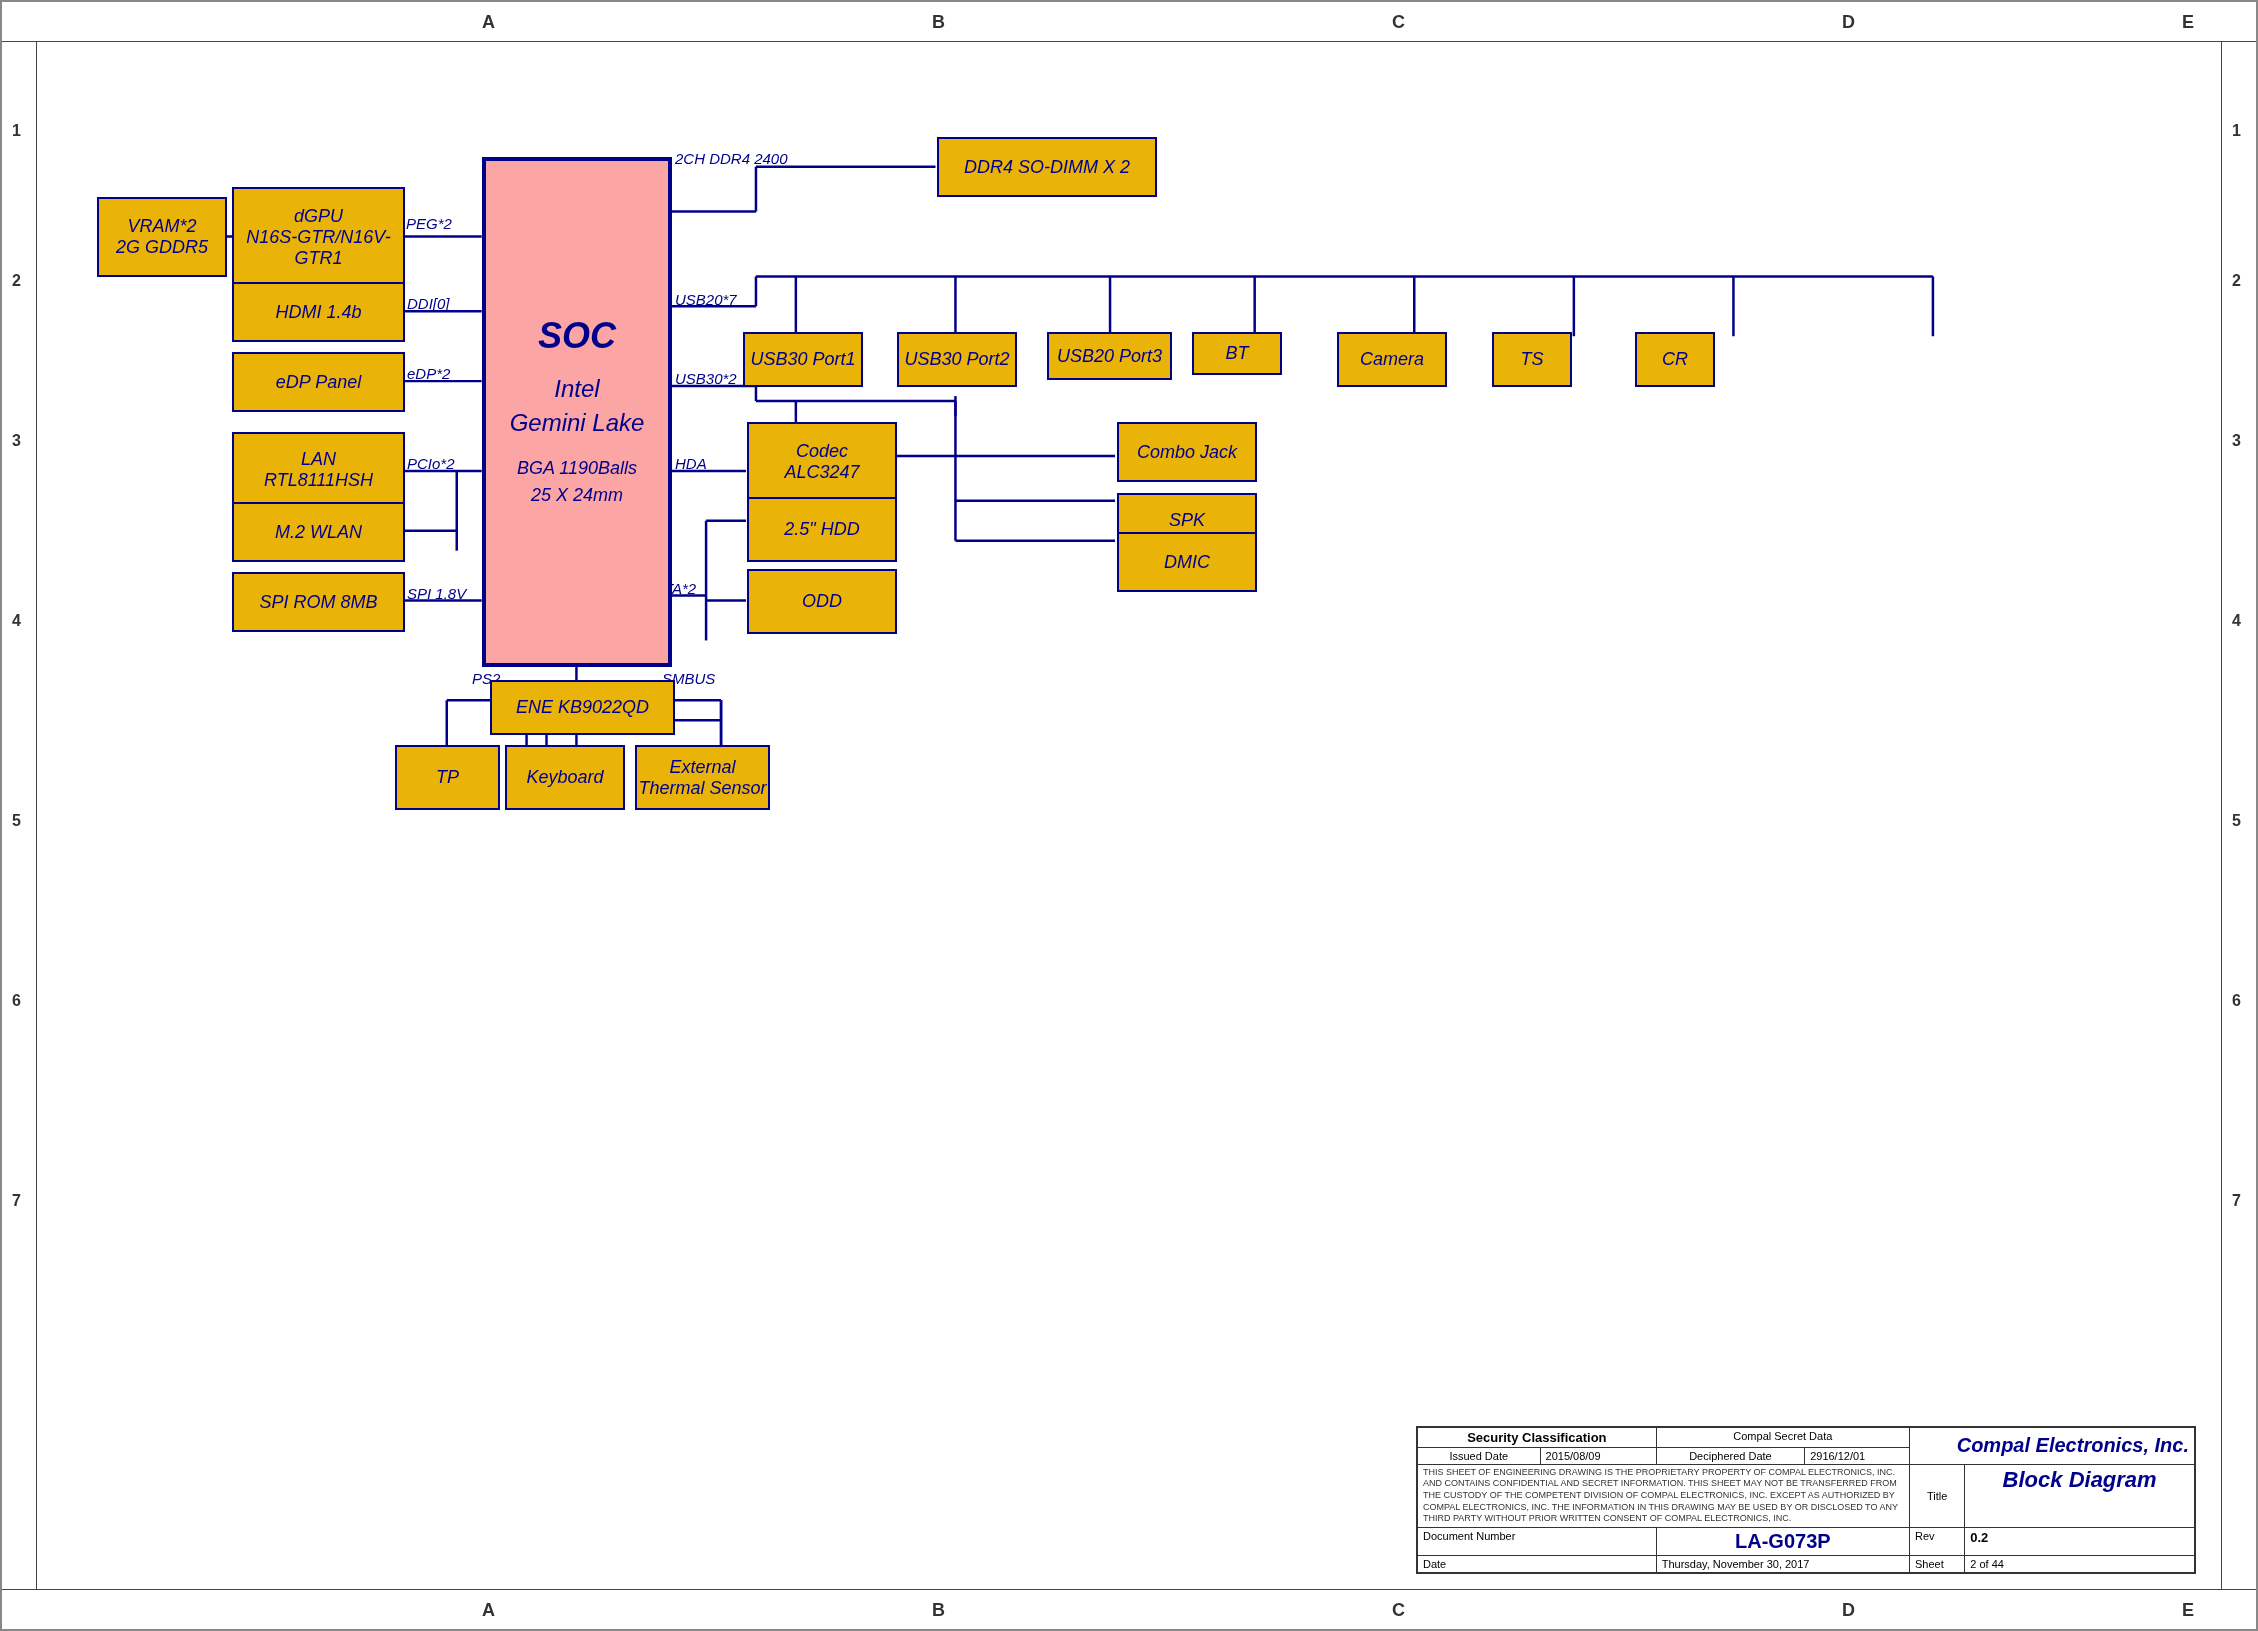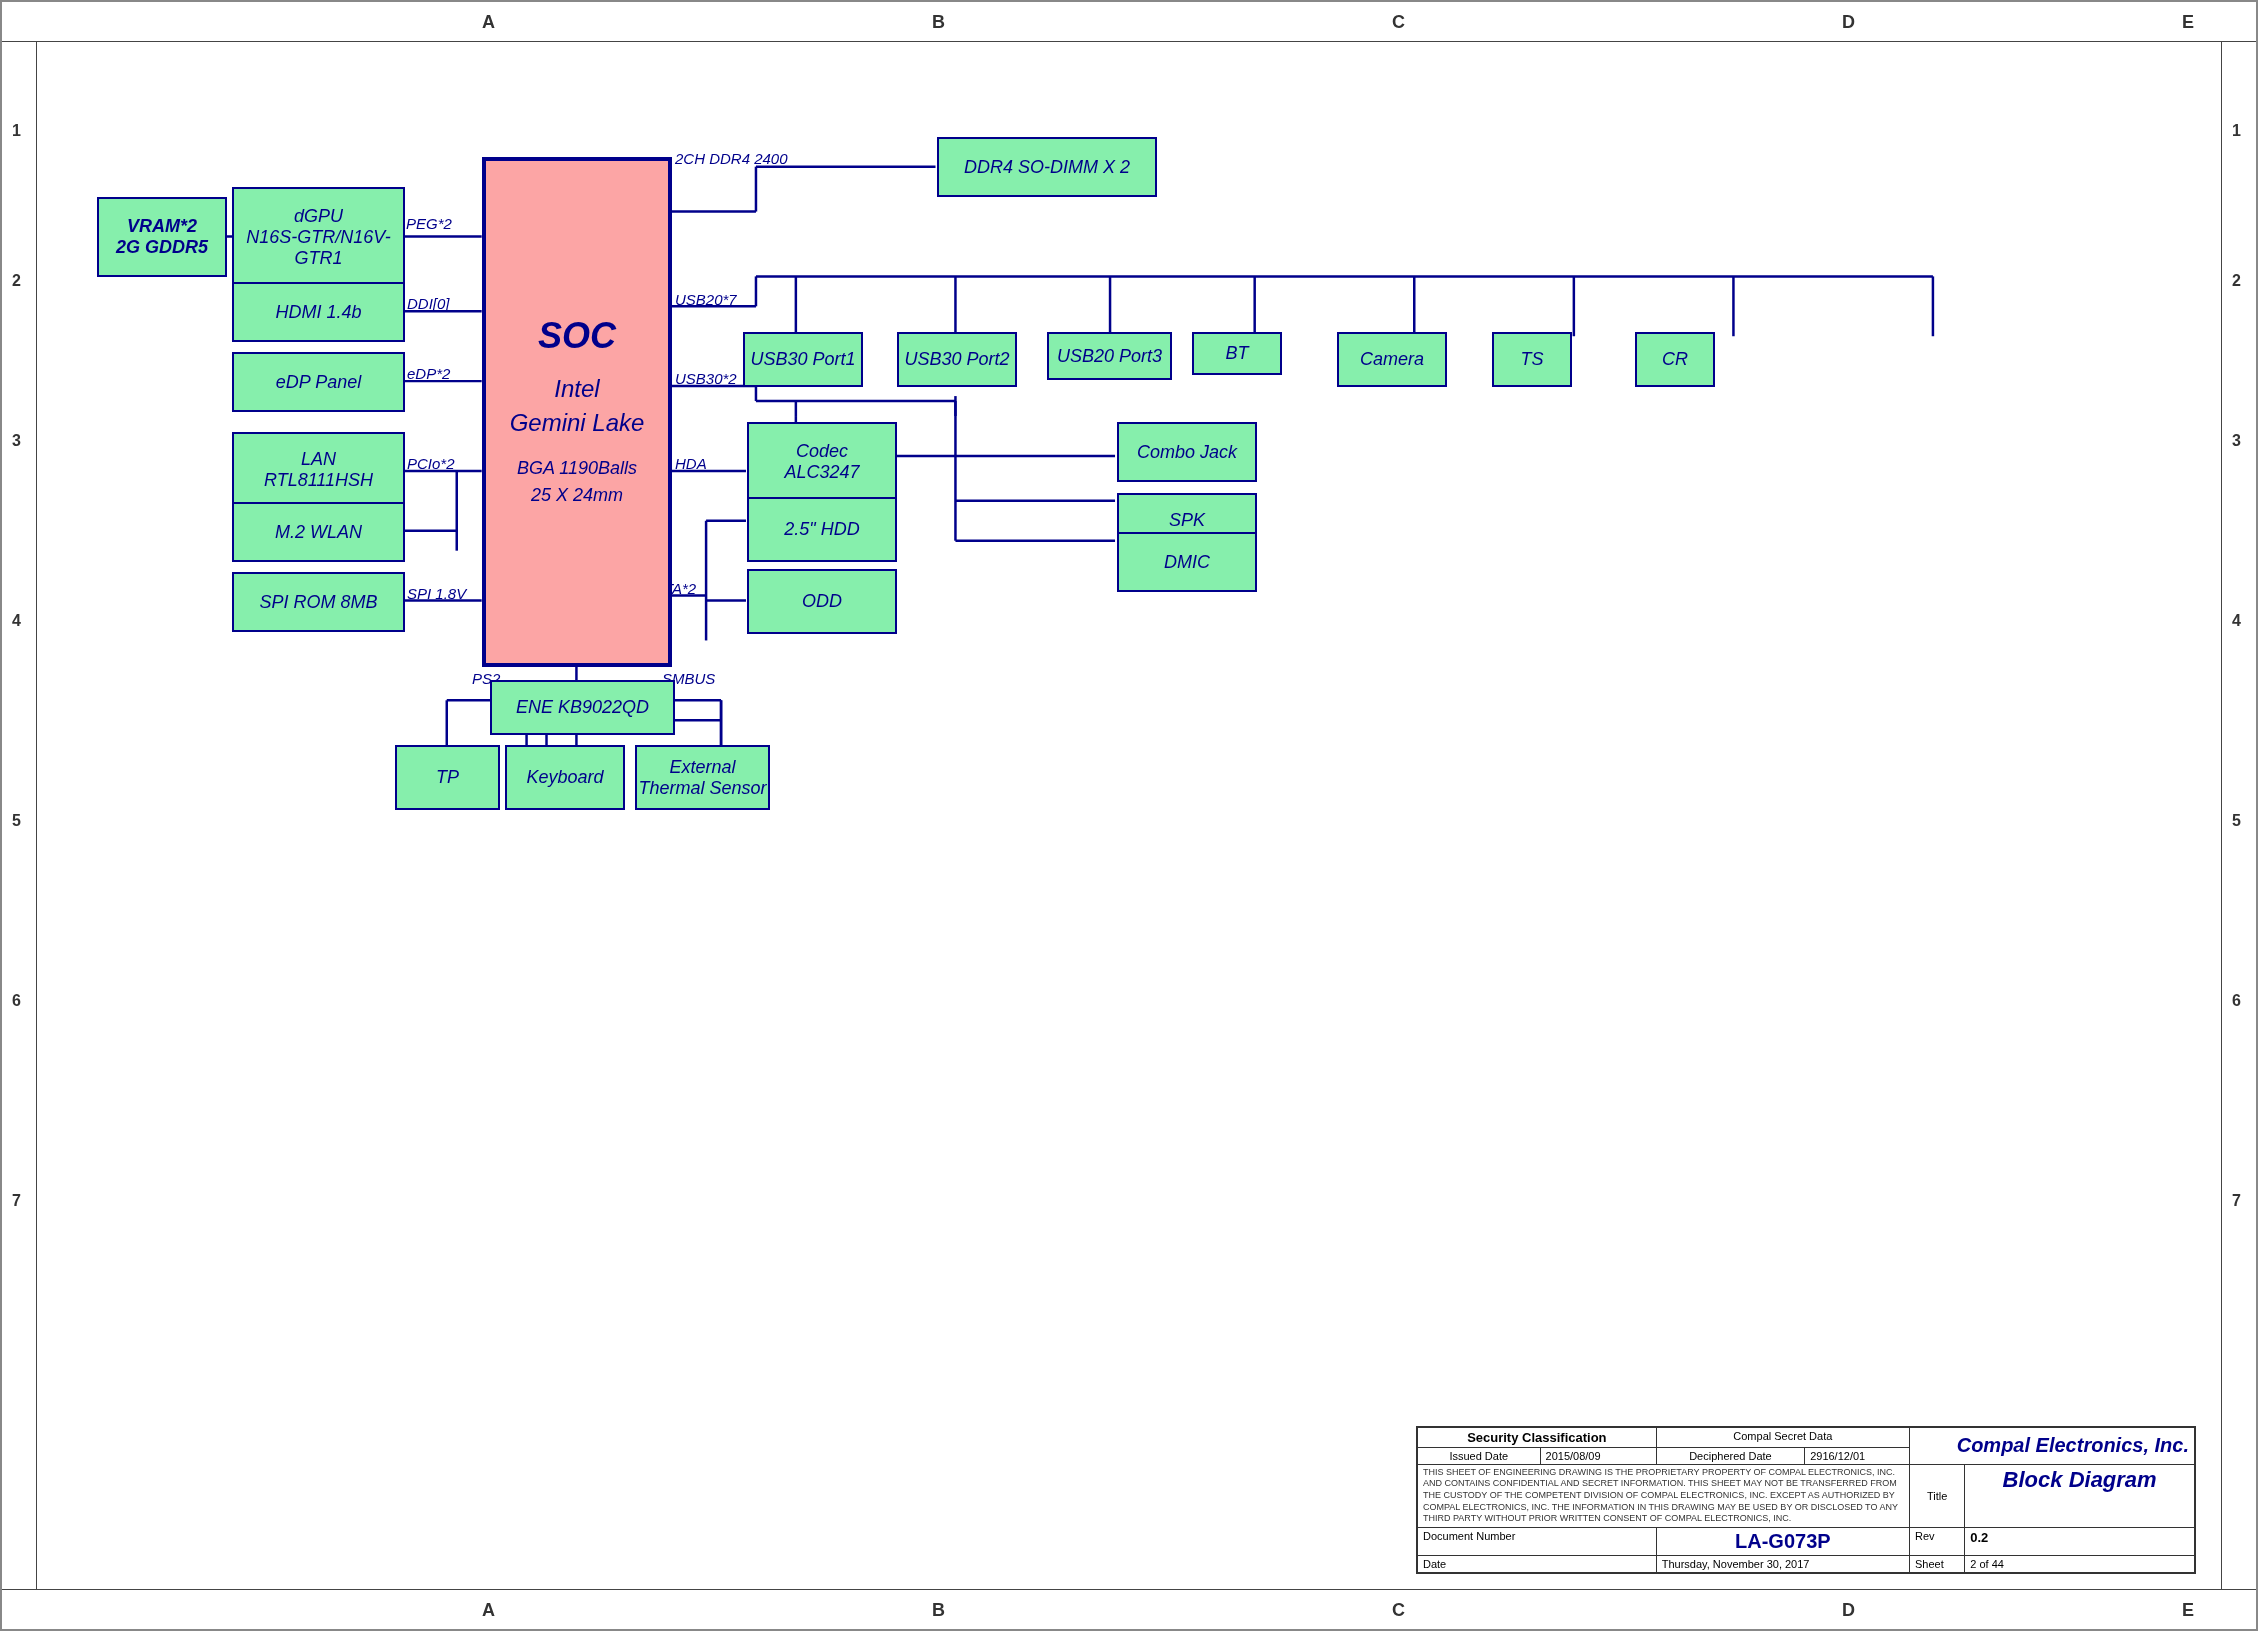--- a/index.html
+++ b/index.html
@@ -59,21 +59,21 @@
       top: 40px;
       left: 35px;
       right: 35px;
       bottom: 40px;
     }
 
     
     .box {
       position: absolute;
       border: 2.5px solid #00008B;
-      background: #86efac;
+      background: #eab308;
       display: flex;
       align-items: center;
       justify-content: center;
       text-align: center;
       font-size: 18px;
       color: #00008B;
       font-style: italic;
       font-weight: normal;
     }
 
@@ -272,21 +272,21 @@
     <span class="label-text" style="left:370px; top:543px;">SPI 1.8V</span>
     <span class="label-text" style="left:510px; top:600px;">LPC 3.3V</span>
     <span class="label-text" style="left:435px; top:628px;">PS2</span>
     <span class="label-text" style="left:625px; top:628px;">SMBUS</span>
     <span class="label-text" style="left:638px; top:413px;">HDA</span>
     <span class="label-text" style="left:608px; top:538px;">SATA*2</span>
     <span class="label-text" style="left:638px; top:249px;">USB20*7</span>
     <span class="label-text" style="left:638px; top:328px;">USB30*2</span>
     <span class="label-text" style="left:638px; top:108px;">2CH DDR4 2400</span>
 
-    <div class="box" style="left:60px; top:155px; width:130px; height:80px; white-space:pre-line;font-weight:bold;">
+    <div class="box" style="left:60px; top:155px; width:130px; height:80px; white-space:pre-line;">
       <span>VRAM*2
 2G GDDR5</span>
     </div>
 
     <div class="box" style="left:195px; top:145px; width:173px; height:100px; white-space:pre-line;">
       <span>dGPU
 N16S-GTR/N16V-GTR1</span>
     </div>
 
     <div class="box" style="left:900px; top:95px; width:220px; height:60px;">

